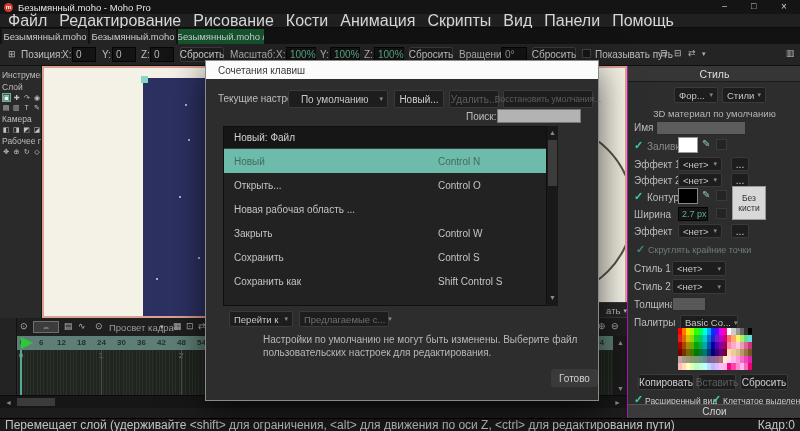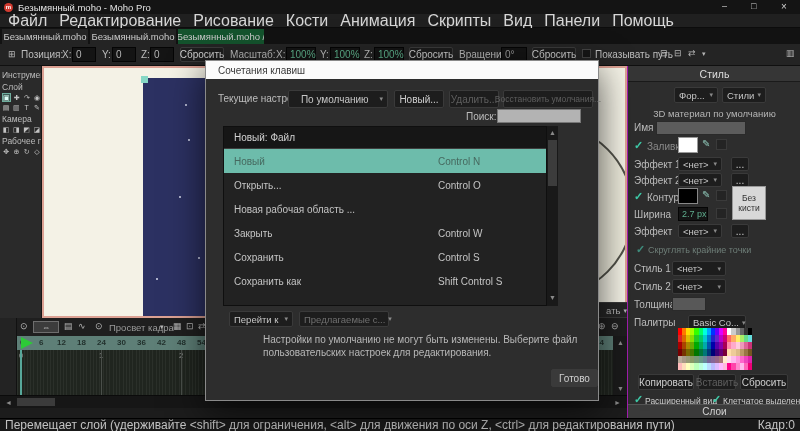--- a/index.html
+++ b/index.html
@@ -243,21 +243,21 @@
       <span class="car">▾</span>
   </div>
   <span class="abs lbl" style="left:6px;top:215px">Стиль 2</span>
   <div class="dd abs" style="left:44px;top:213px;width:54px;height:15px">
     <span>&lt;нет&gt;</span>
       <span class="car">▾</span>
   </div>
   <span class="abs lbl" style="left:6px;top:233px">Толщина</span>
   <div class="abs" style="left:44px;top:231px;width:34px;height:14px;background:#585858;border:1px solid #2a2a2a"></div>
   <span class="abs lbl" style="left:6px;top:251px">Палитры</span>
-  <div class="dd abs" style="left:60px;top:249px;width:58px;height:15px">
+  <div class="dd abs" style="left:52px;top:249px;width:58px;height:15px">
     <span>Basic Co...</span>
       <span class="car">▾</span>
   </div>
   <div id="palette-grid">
       <div style="background: rgb(255, 0, 0);"></div>
       <div style="background: rgb(255, 119, 0);"></div>
       <div style="background: rgb(255, 221, 0);"></div>
       <div style="background: rgb(170, 255, 0);"></div>
       <div style="background: rgb(51, 255, 0);"></div>
       <div style="background: rgb(0, 255, 102);"></div>

